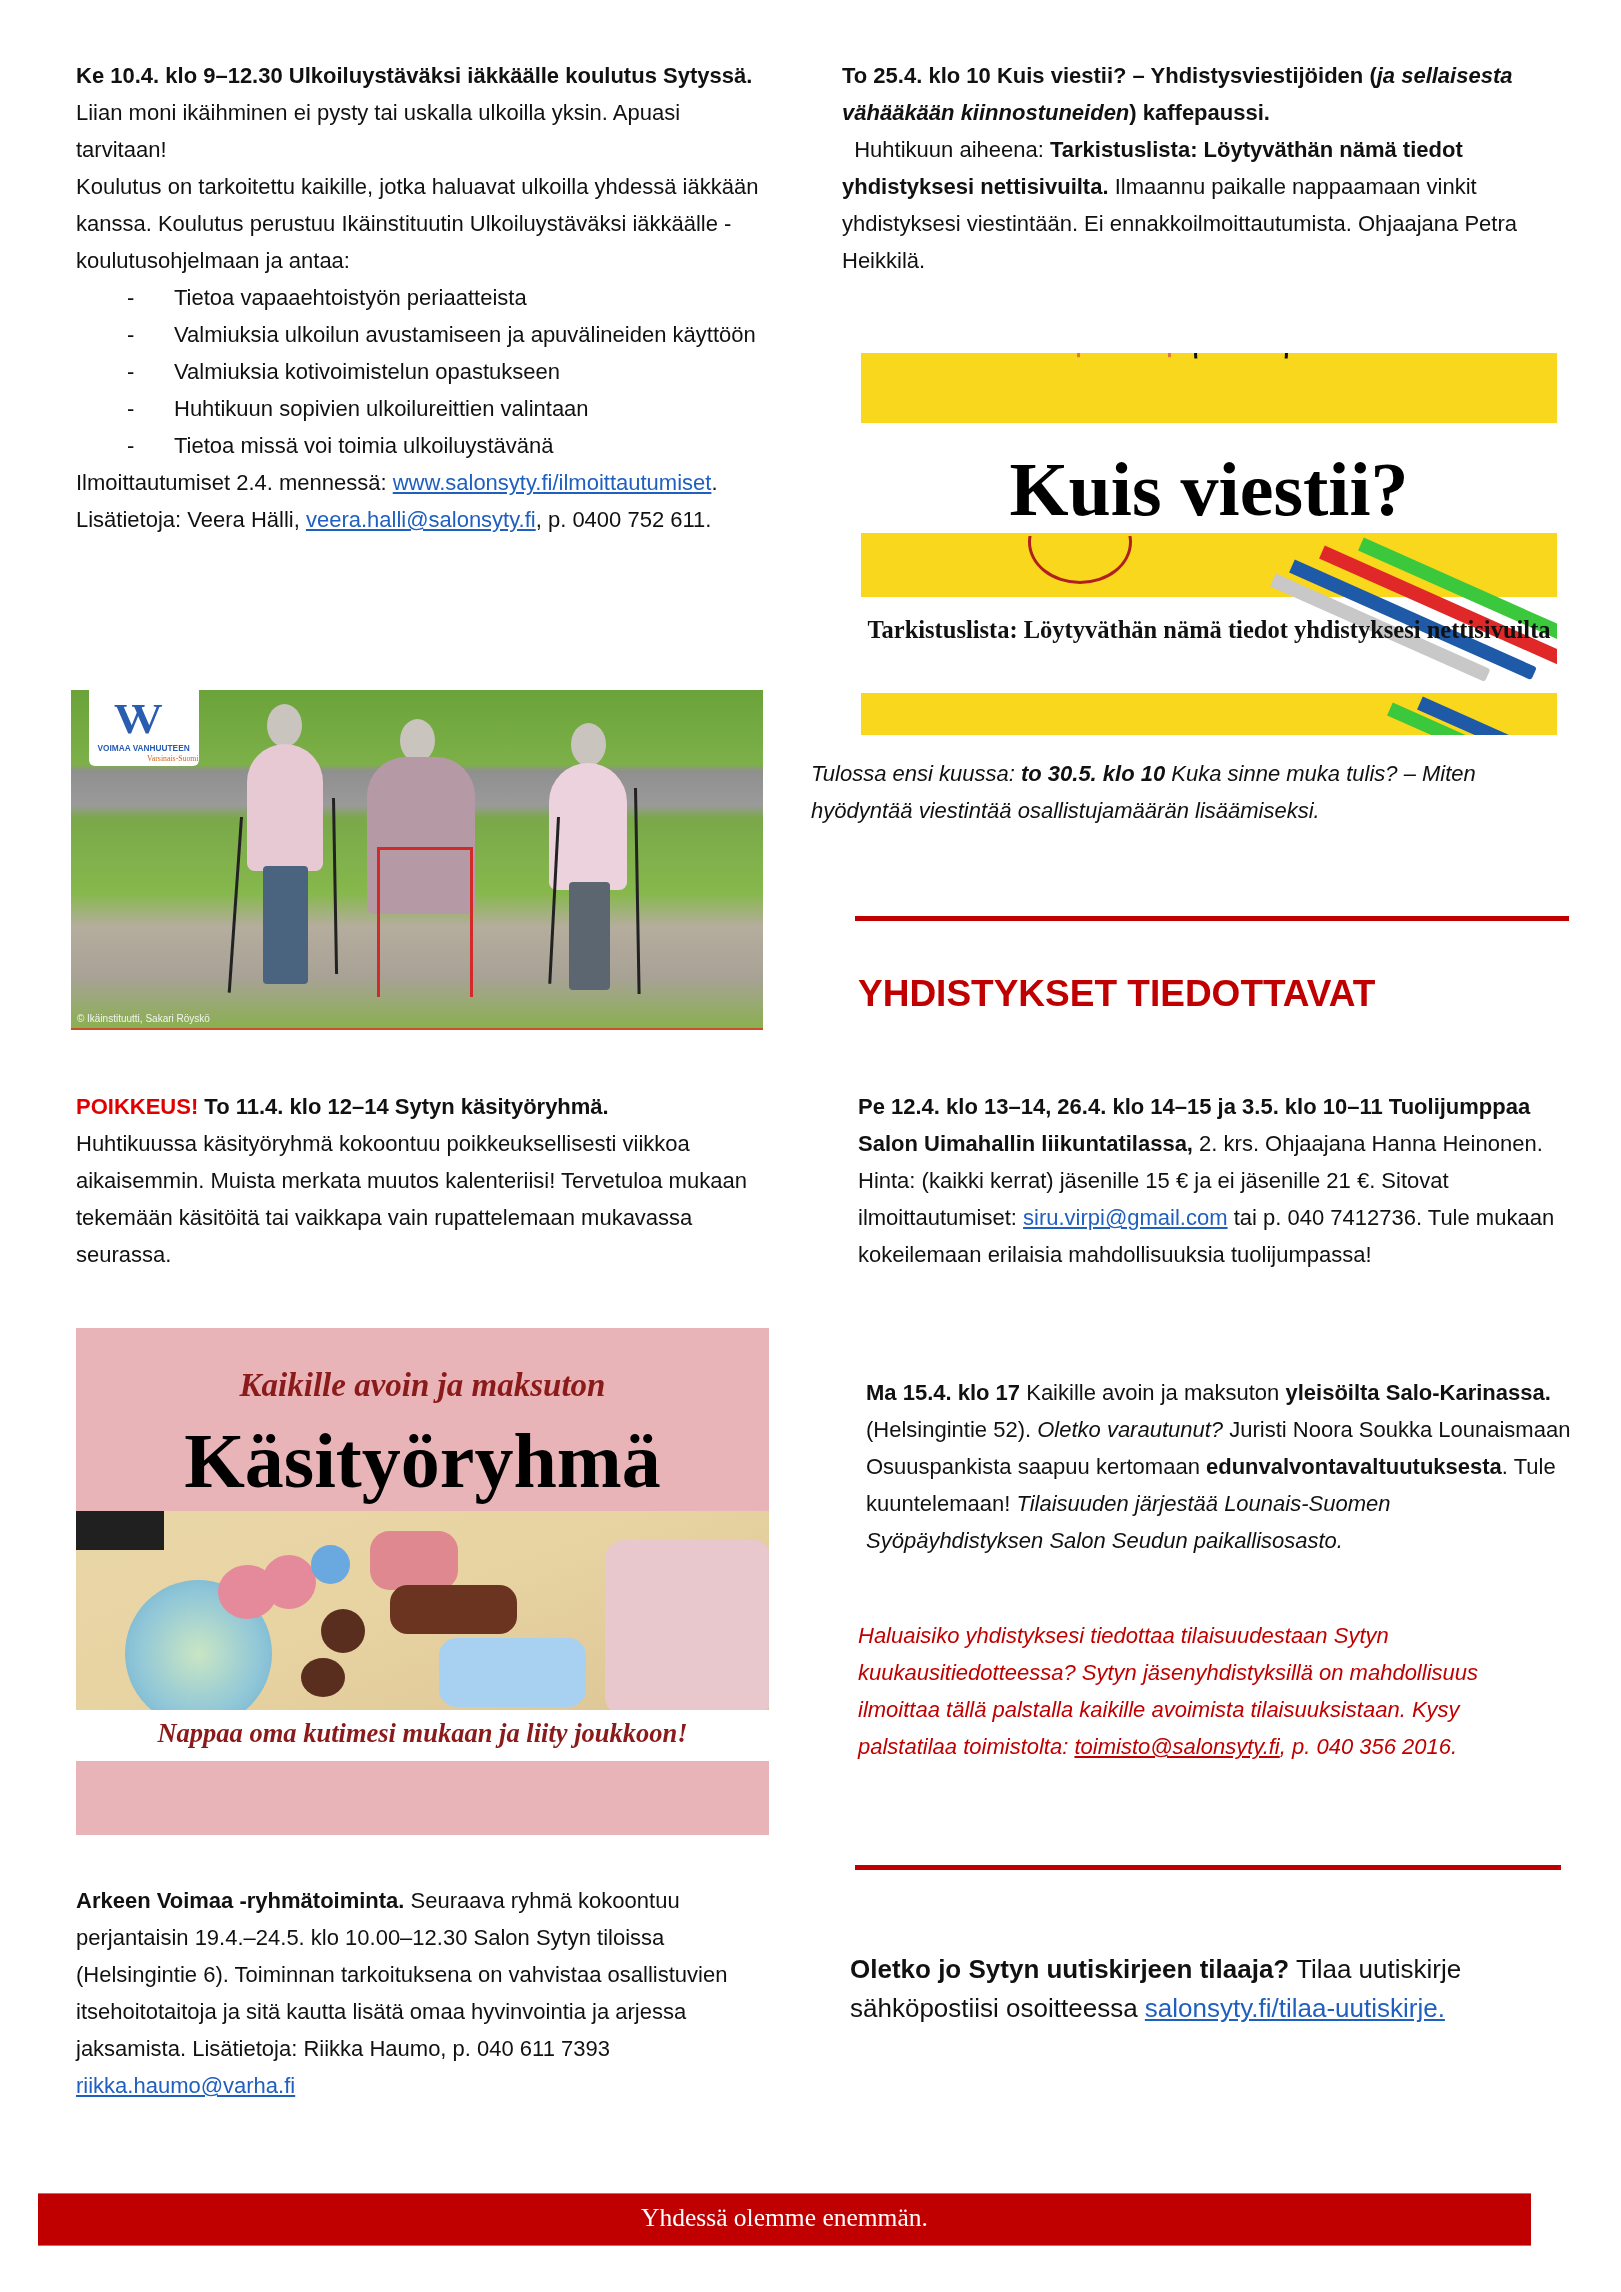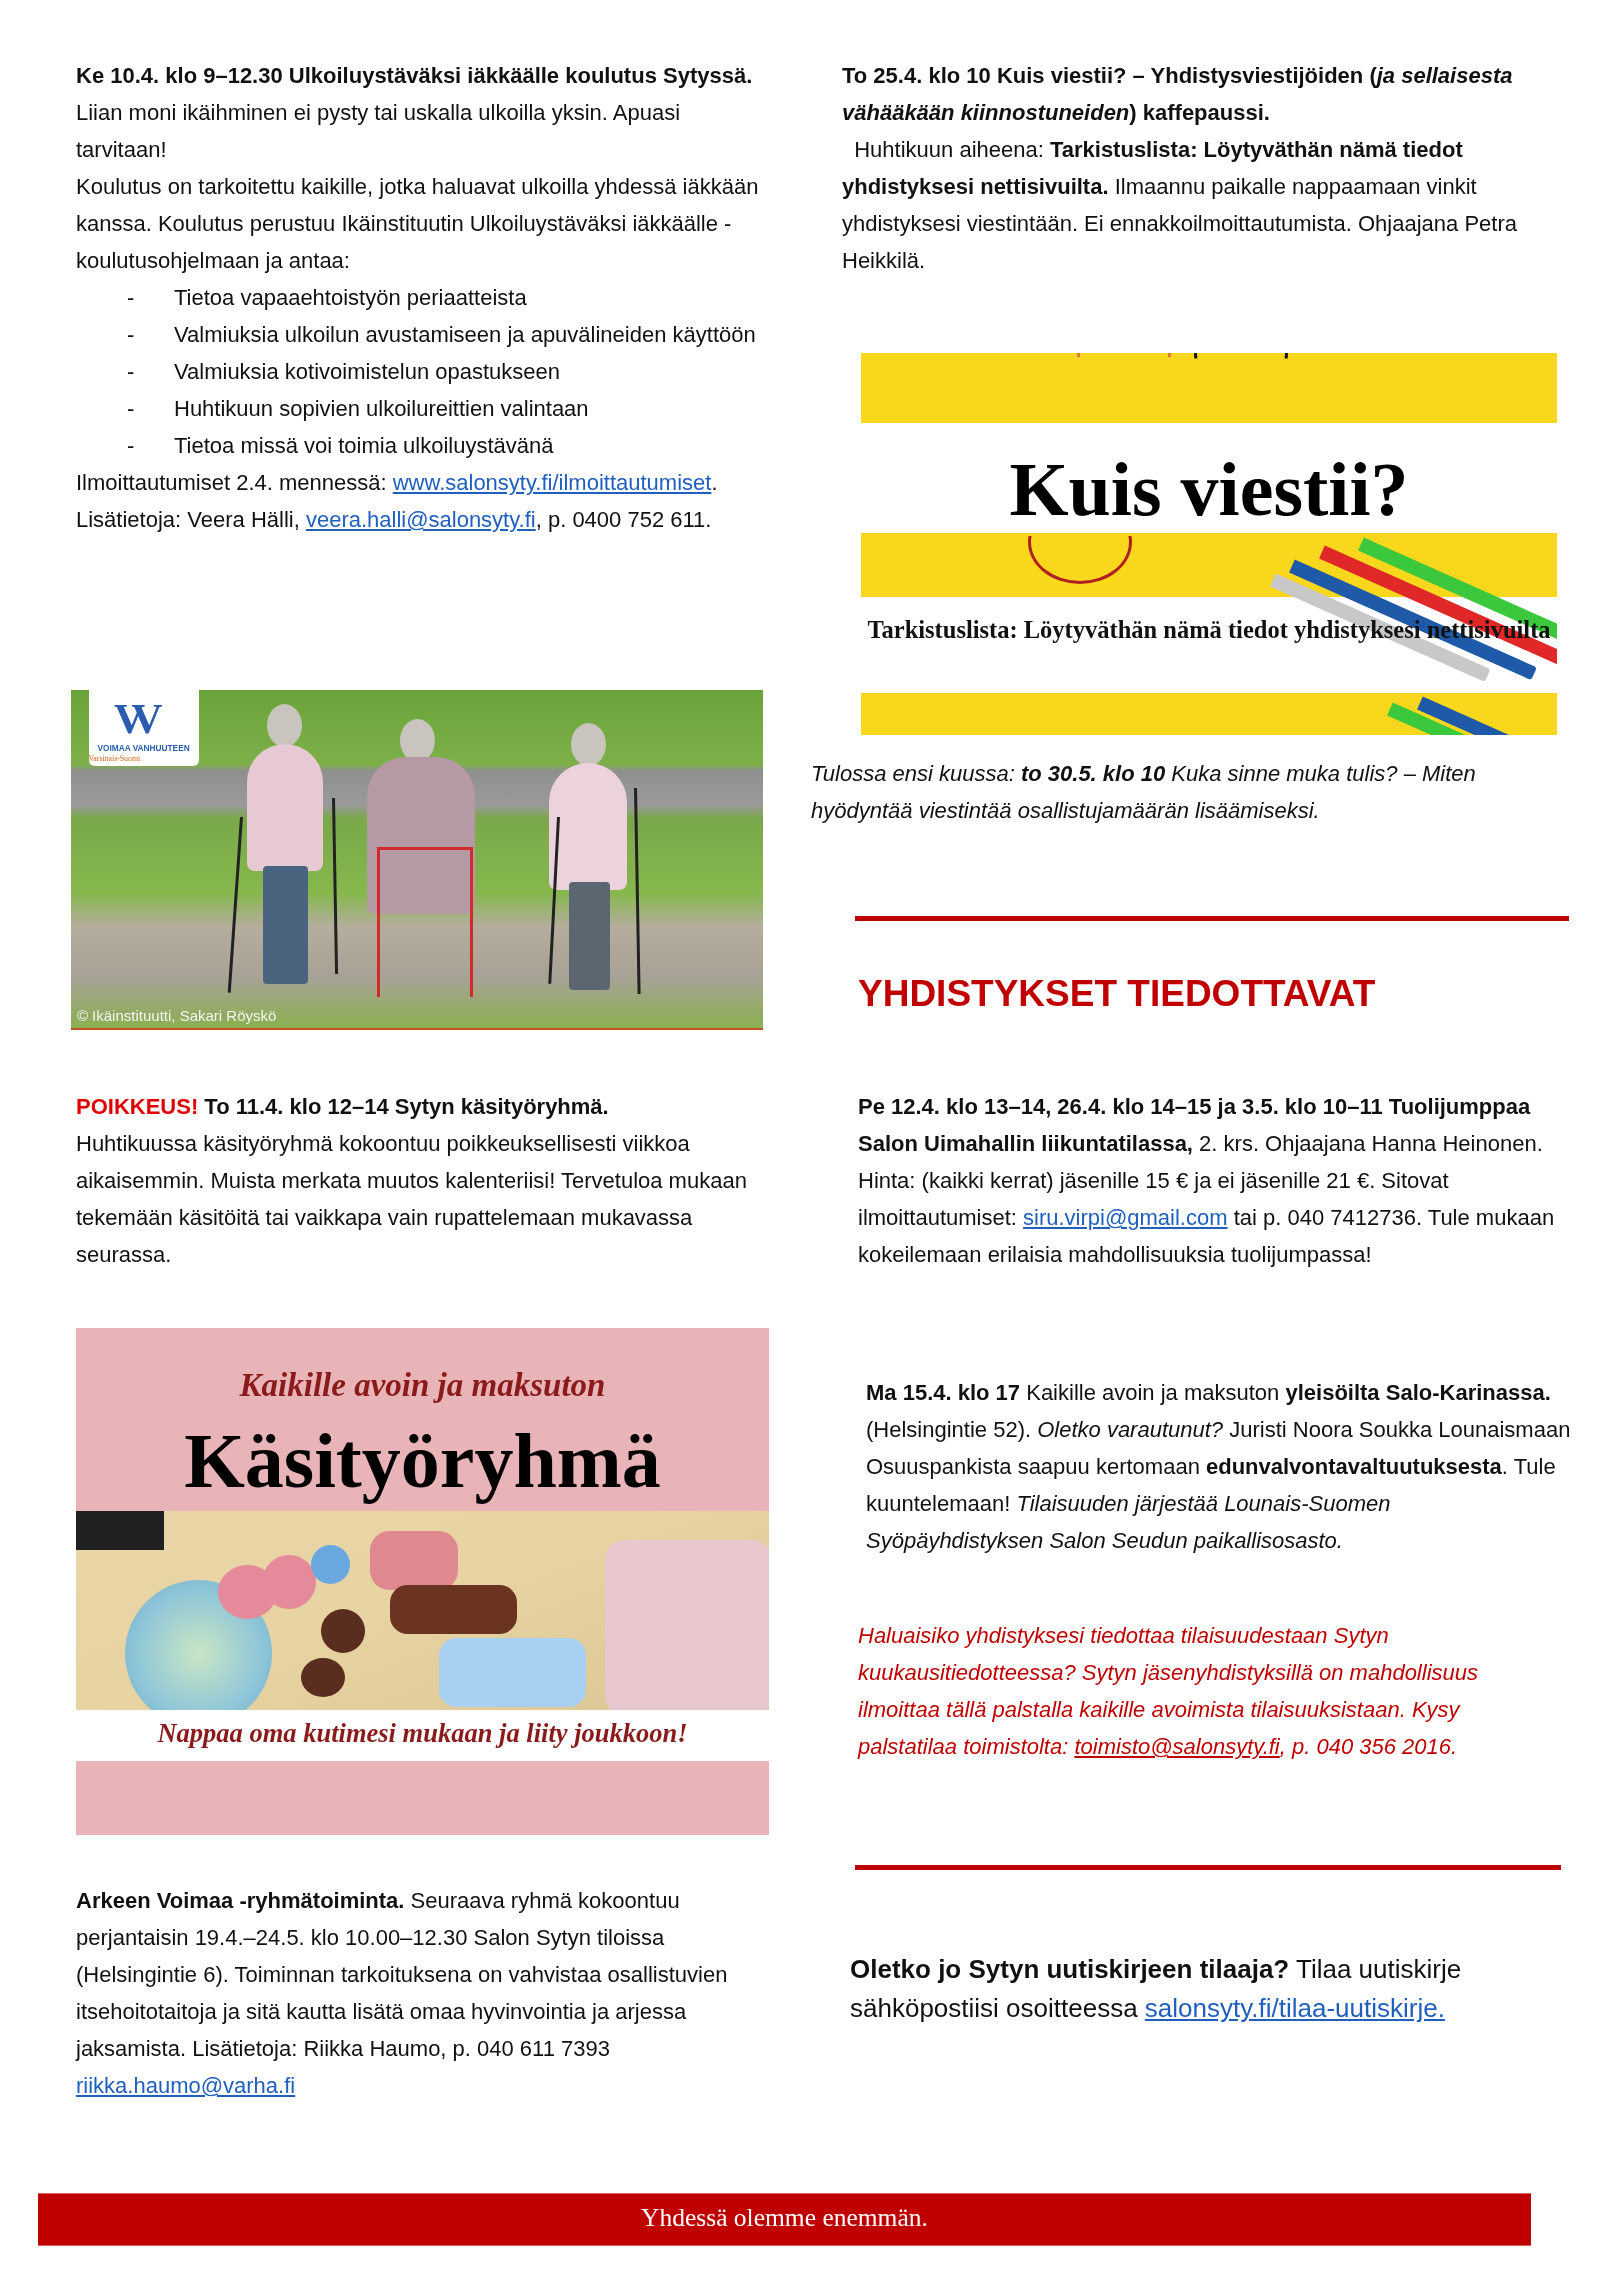--- a/index.html
+++ b/index.html
@@ -16,26 +16,26 @@
   .bullets li { position: relative; padding-left: 98px; }
   .bullets li .dash { position: absolute; left: 51px; top: 0; }
 
   
   .photo1 { position: absolute; left: 71px; top: 690px; width: 692px; height: 338px;
             background: linear-gradient(180deg, #6aa33a 0%, #7db048 22%, #8f8f8f 24%, #9a9a9a 34%, #7aa84a 38%, #86b84c 60%, #b5ad9d 70%, #a8a296 85%, #8ab050 100%);
             overflow: hidden; border-bottom: 2.9px solid #c8502a; }
   .photo1 .logo { position: absolute; left: 17.6px; top: 0; width: 110px; height: 76px; background: #fff; border-radius: 0 0 5.9px 5.9px; }
   .photo1 .logo .w { position: absolute; left: 25.5px; top: 3.9px; font: bold 43px "Liberation Serif", serif; color: #2a5db0; letter-spacing: -13.7px; }
   .photo1 .logo .t1 { position: absolute; left: 0; width: 110px; top: 53px; text-align: center; font: bold 8.3px "Liberation Sans", sans-serif; color: #2a5db0; }
-  .photo1 .logo .t2 { position: absolute; left: 0; width: 110px; top: 64px; text-align: left; font: 7.8px "Liberation Serif", serif; color: #d4621a; }
+  .photo1 .logo .t2 { position: absolute; left: 0; width: 110px; top: 64px; text-align: right; font: 7.8px "Liberation Serif", serif; color: #d4621a; }
   .person { position: absolute; border-radius: 39px 39px 7.8px 7.8px; }
   .head { position: absolute; border-radius: 50%; background: #c9c4bd; }
   .pole { position: absolute; width: 2.9px; background: #222; transform-origin: top; }
   .walker { position: absolute; border: 3.9px solid #d22a2a; border-bottom: none; }
-  .photo1 .credit { position: absolute; left: 5.9px; bottom: 3.9px; font-size: 15px; color: #f4f4f4; }
+  .photo1 .credit { position: absolute; left: 5.9px; bottom: 3.9px; font-size: 10px; color: #f4f4f4; }
 
   
   .poster { position: absolute; left: 76px; top: 1328px; width: 693px; height: 507px; background: #e8b4b8; overflow: hidden; }
   .poster .sub { position: absolute; top: 39px; width: 100%; text-align: center; font: italic bold 33px "Liberation Serif", serif; color: #8b1a1a; }
   .poster .title { position: absolute; top: 88px; width: 100%; text-align: center; font: bold 78px "Liberation Serif", serif; color: #000; }
   .poster .img { position: absolute; left: 0; top: 183px; width: 693px; height: 199px;
                  background: linear-gradient(160deg, #e9d6a8 0%, #e8d3a2 45%, #dcc595 100%); overflow: hidden; }
   .yarn { position: absolute; border-radius: 50%; }
   .poster .strip { position: absolute; left: 0; top: 382px; width: 693px; height: 51px; background: #fff; }
   .poster .slogan { position: absolute; top: 390px; width: 100%; text-align: center; font: italic bold 26.5px "Liberation Serif", serif; color: #8b1a1a; }

